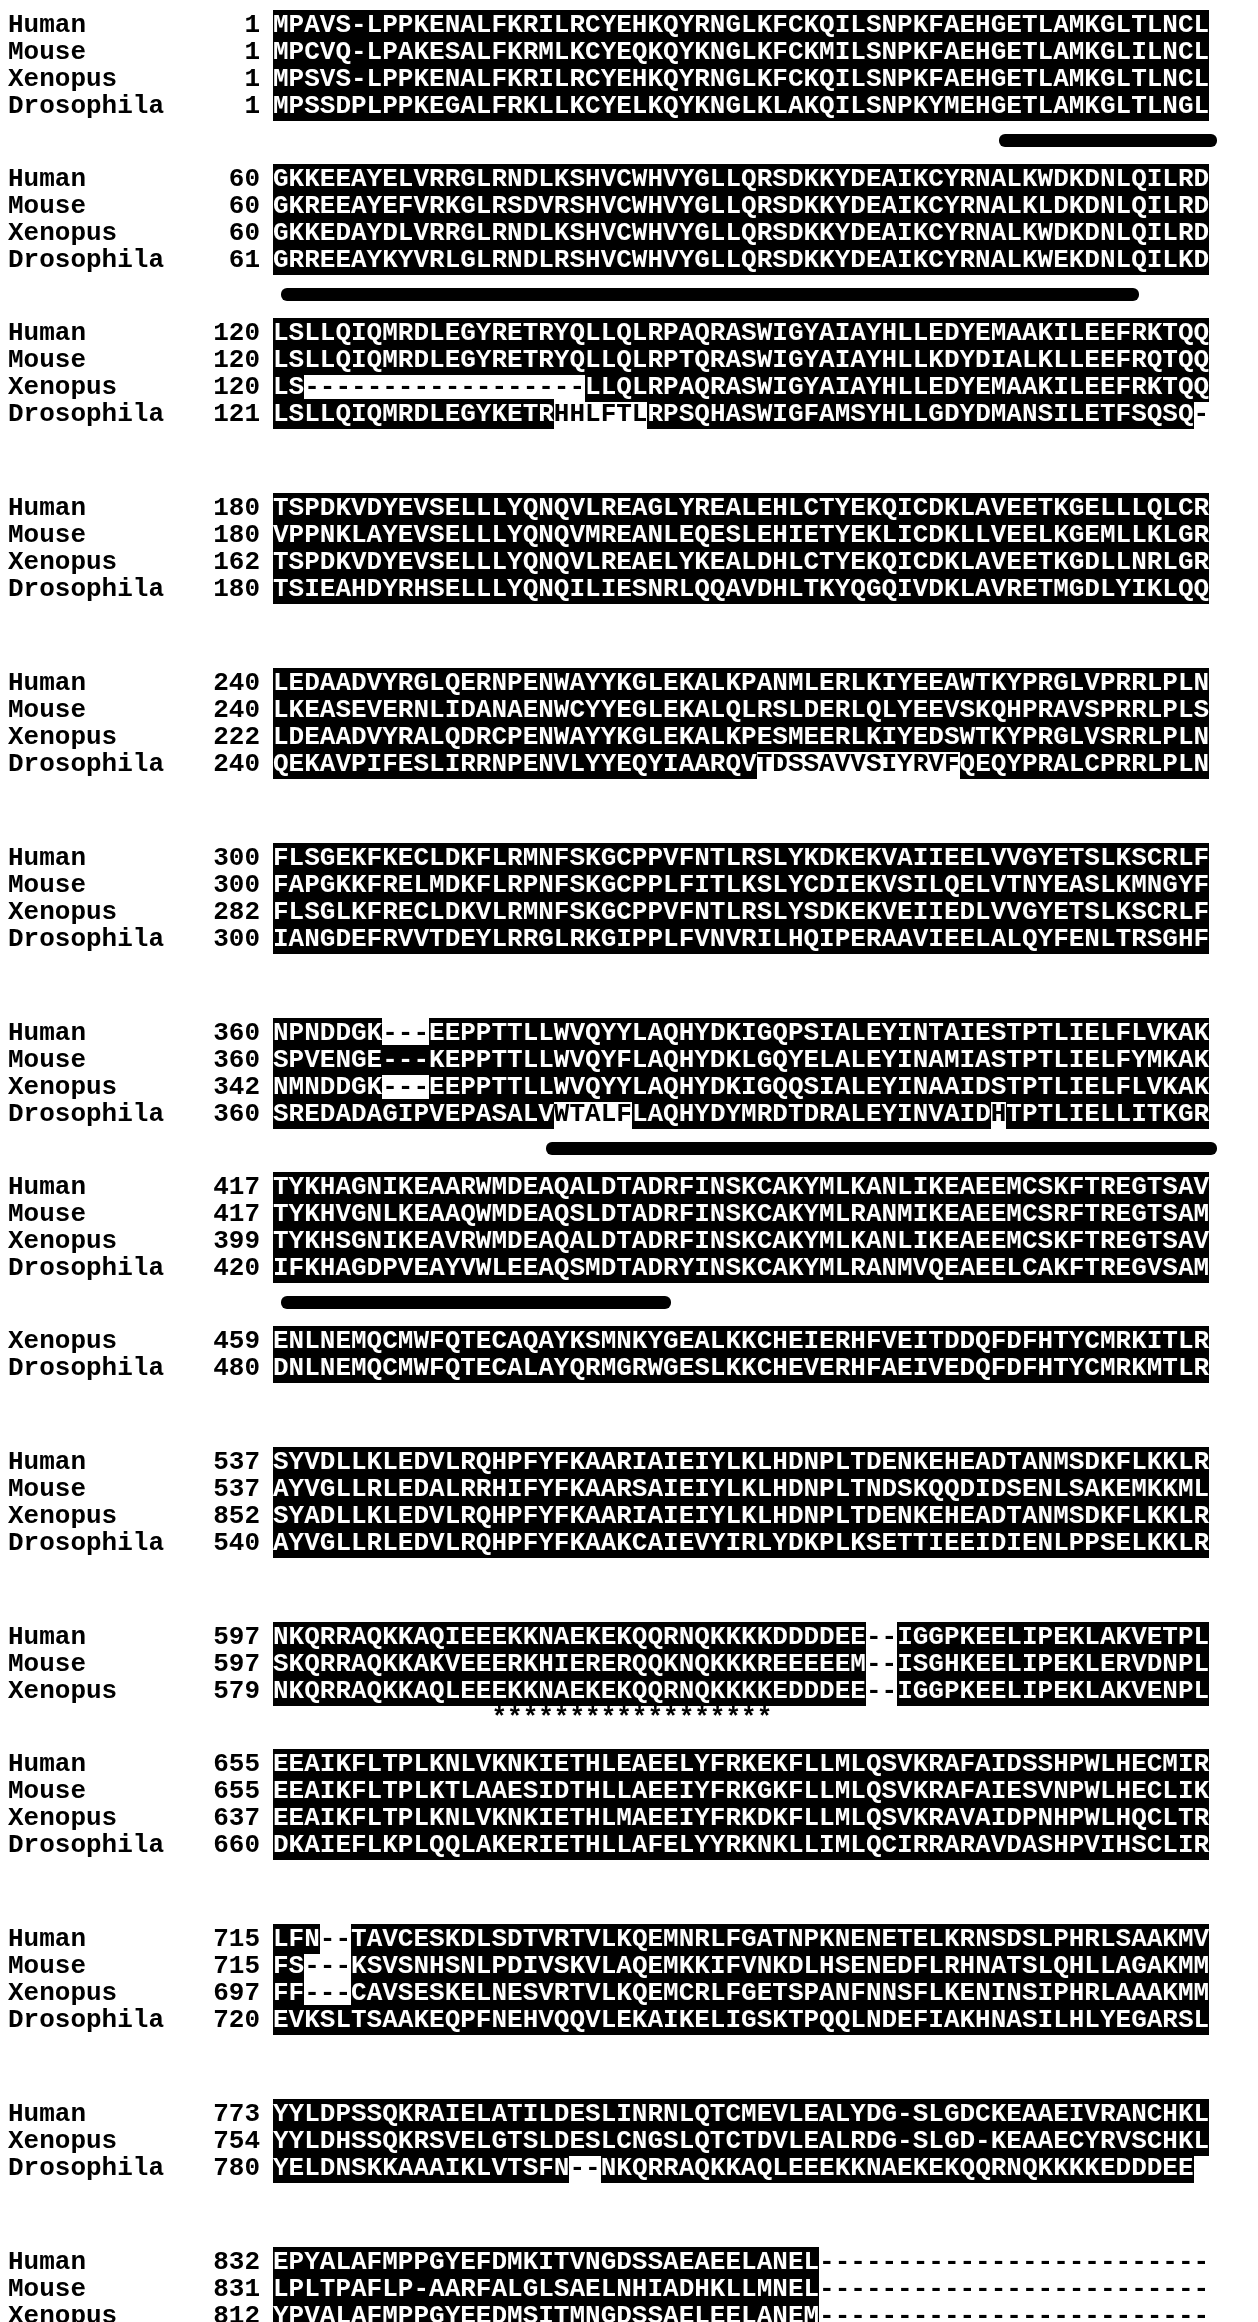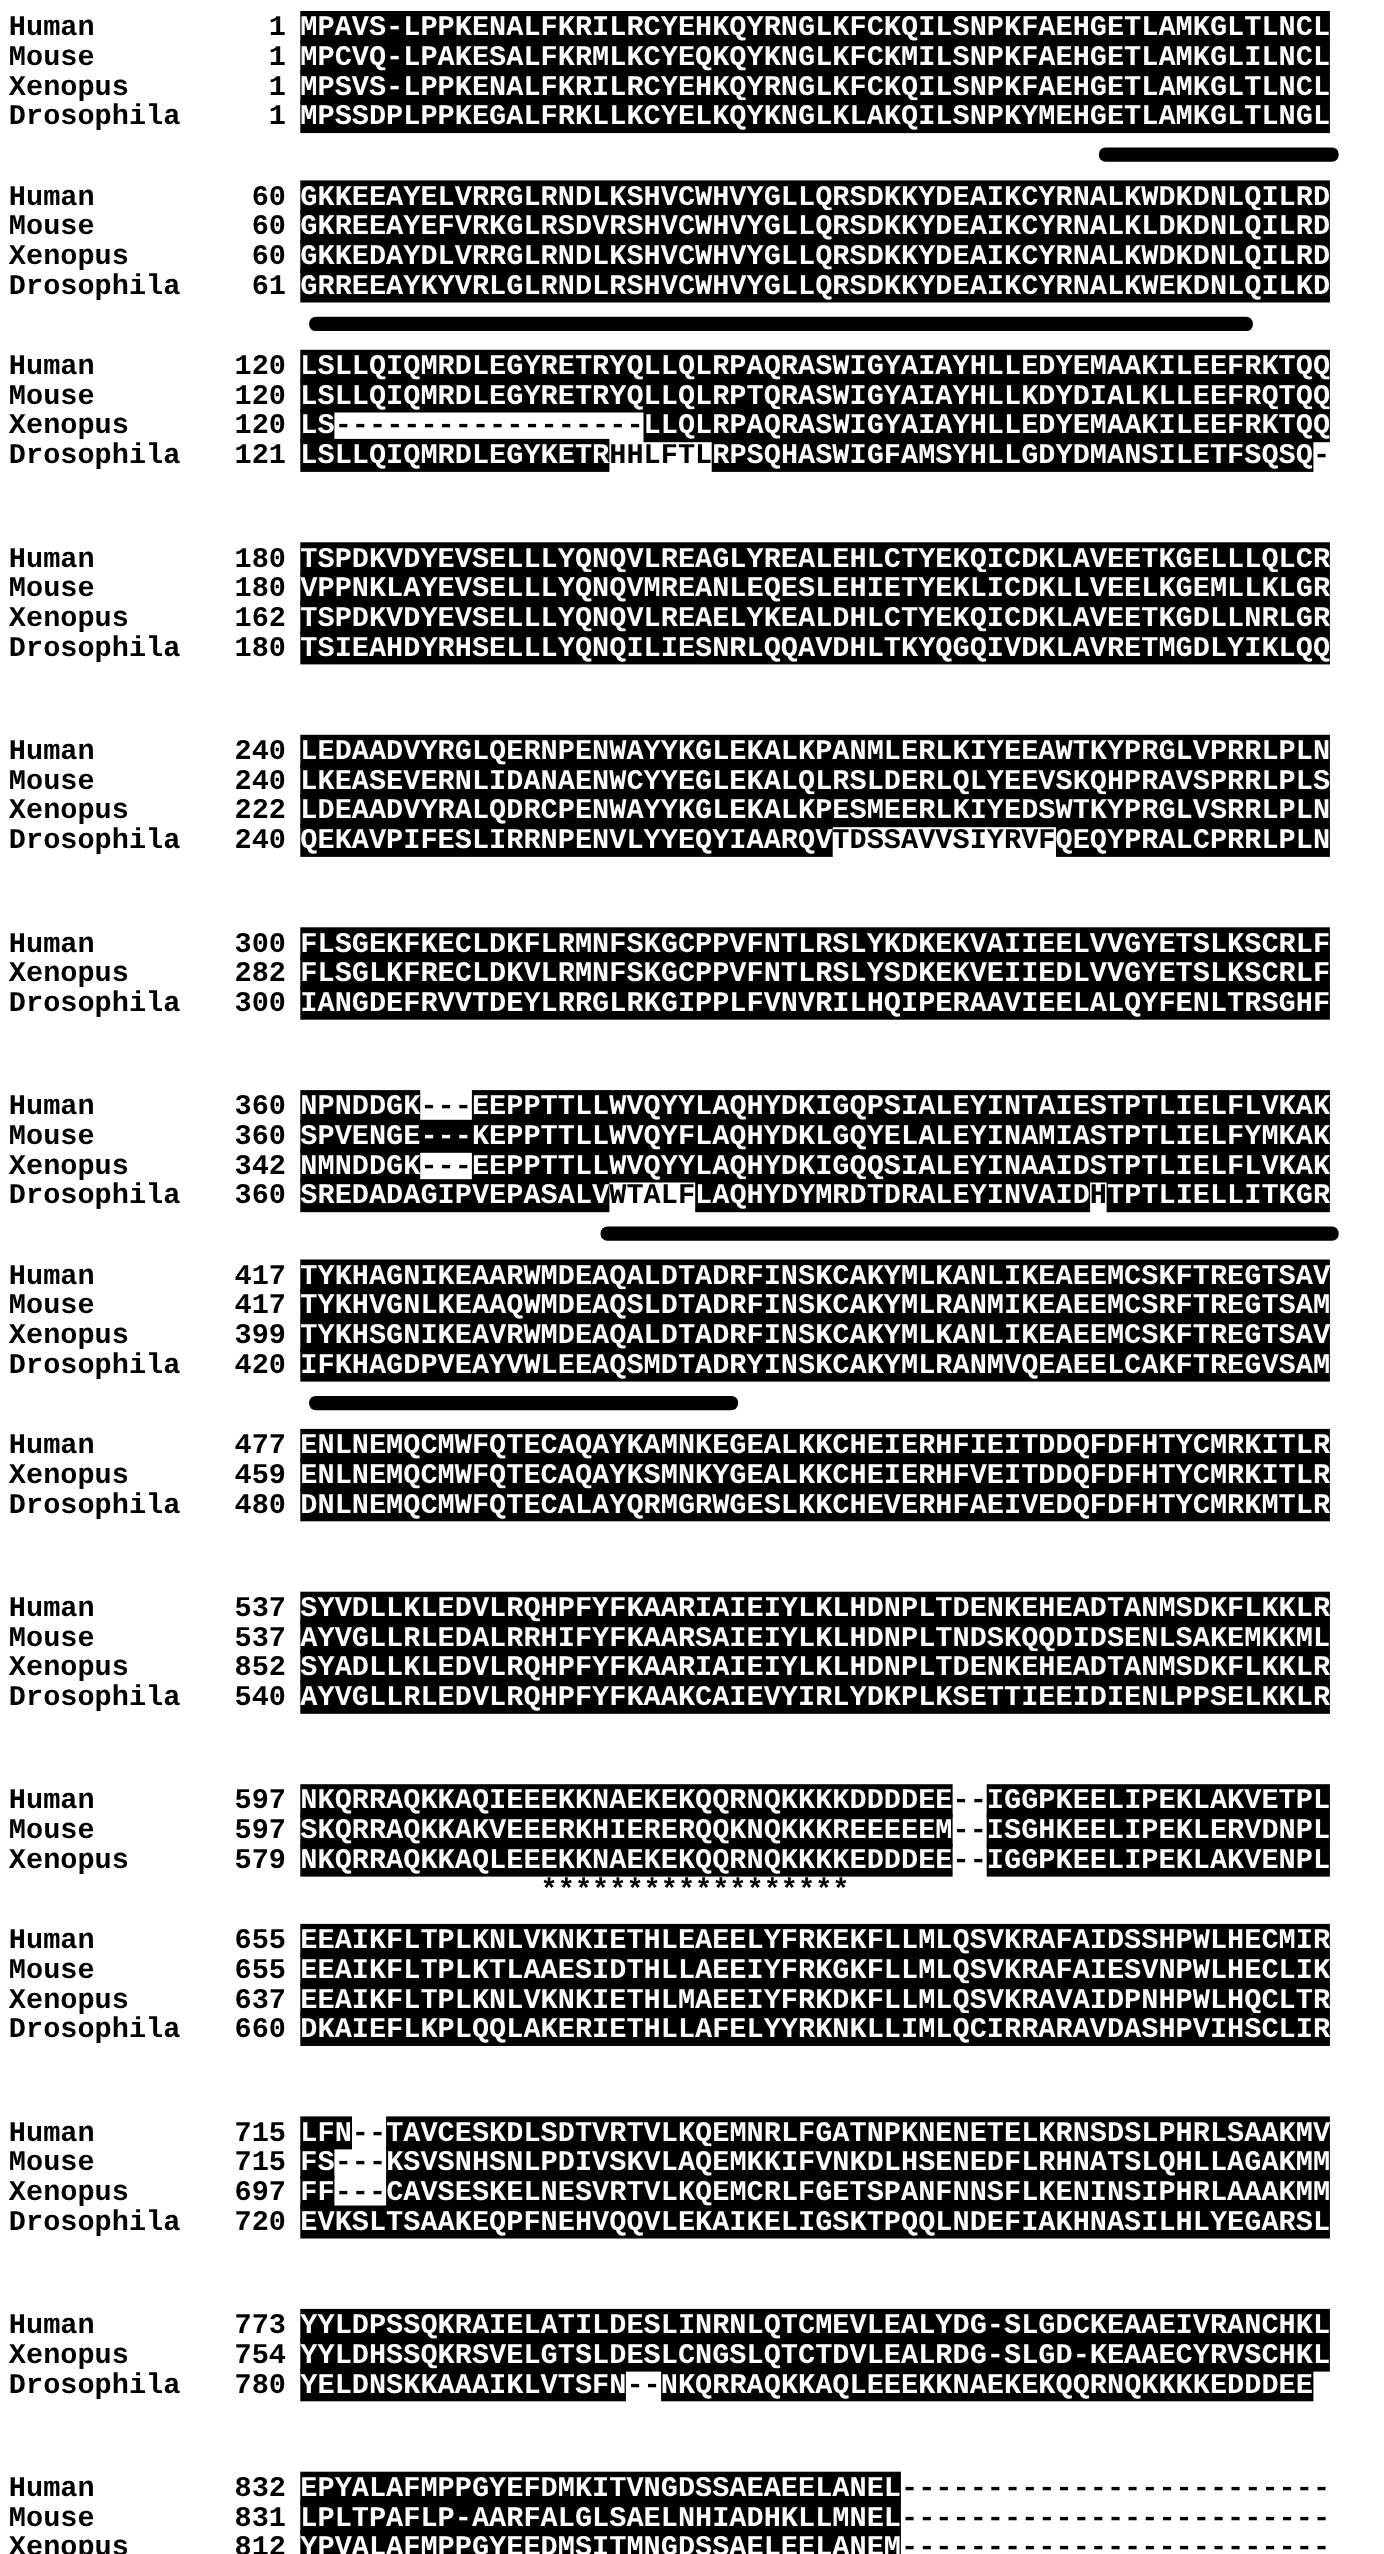--- a/index.html
+++ b/index.html
@@ -60,20 +60,21 @@
       <div class="row"><span class="species">Drosophila</span><span class="num">180</span><span class="seq"><span class="hl">TSIEAHDYRHSELLLYQNQILIESNRLQQAVDHLTKYQGQIVDKLAVRETMGDLYIKLQQ</span></span></div>
     </div>
     <div class="block">
       <div class="row"><span class="species">Human</span><span class="num">240</span><span class="seq"><span class="hl">LEDAADVYRGLQERNPENWAYYKGLEKALKPANMLERLKIYEEAWTKYPRGLVPRRLPLN</span></span></div>
       <div class="row"><span class="species">Mouse</span><span class="num">240</span><span class="seq"><span class="hl">LKEASEVERNLIDANAENWCYYEGLEKALQLRSLDERLQLYEEVSKQHPRAVSPRRLPLS</span></span></div>
       <div class="row"><span class="species">Xenopus</span><span class="num">222</span><span class="seq"><span class="hl">LDEAADVYRALQDRCPENWAYYKGLEKALKPESMEERLKIYEDSWTKYPRGLVSRRLPLN</span></span></div>
       <div class="row"><span class="species">Drosophila</span><span class="num">240</span><span class="seq"><span class="hl">QEKAVPIFESLIRRNPENVLYYEQYIAARQV</span><span class="pl">TDSSAVVSIYRVF</span><span class="hl">QEQYPRALCPRRLPLN</span></span></div>
     </div>
     <div class="block">
       <div class="row"><span class="species">Human</span><span class="num">300</span><span class="seq"><span class="hl">FLSGEKFKECLDKFLRMNFSKGCPPVFNTLRSLYKDKEKVAIIEELVVGYETSLKSCRLF</span></span></div>
+      <div class="row"><span class="species">Mouse</span><span class="num">300</span><span class="seq"><span class="hl">FAPGKKFRELMDKFLRPNFSKGCPPLFITLKSLYCDIEKVSILQELVTNYEASLKMNGYF</span></span></div>
       <div class="row"><span class="species">Xenopus</span><span class="num">282</span><span class="seq"><span class="hl">FLSGLKFRECLDKVLRMNFSKGCPPVFNTLRSLYSDKEKVEIIEDLVVGYETSLKSCRLF</span></span></div>
       <div class="row"><span class="species">Drosophila</span><span class="num">300</span><span class="seq"><span class="hl">IANGDEFRVVTDEYLRRGLRKGIPPLFVNVRILHQIPERAAVIEELALQYFENLTRSGHF</span></span></div>
     </div>
     <div class="block tight">
       <div class="row"><span class="species">Human</span><span class="num">360</span><span class="seq"><span class="hl">NPNDDGK</span><span class="pl">---</span><span class="hl">EEPPTTLLWVQYYLAQHYDKIGQPSIALEYINTAIESTPTLIELFLVKAK</span></span></div>
       <div class="row"><span class="species">Mouse</span><span class="num">360</span><span class="seq"><span class="hl">SPVENGE---KEPPTTLLWVQYFLAQHYDKLGQYELALEYINAMIASTPTLIELFYMKAK</span></span></div>
       <div class="row"><span class="species">Xenopus</span><span class="num">342</span><span class="seq"><span class="hl">NMNDDGK</span><span class="pl">---</span><span class="hl">EEPPTTLLWVQYYLAQHYDKIGQQSIALEYINAAIDSTPTLIELFLVKAK</span></span></div>
       <div class="row"><span class="species">Drosophila</span><span class="num">360</span><span class="seq"><span class="hl">SREDADAGIPVEPASALV</span><span class="pl">WTALF</span><span class="hl">LAQHYDYMRDTDRALEYINVAID</span><span class="pl">H</span><span class="hl">TPTLIELLITKGR</span></span></div>
       <div class="barwrap">
         <div class="bar" style="left: 17ch; width: 43ch; background: rgb(0, 0, 0);"></div>
@@ -82,21 +83,20 @@
     <div class="block tight">
       <div class="row"><span class="species">Human</span><span class="num">417</span><span class="seq"><span class="hl">TYKHAGNIKEAARWMDEAQALDTADRFINSKCAKYMLKANLIKEAEEMCSKFTREGTSAV</span></span></div>
       <div class="row"><span class="species">Mouse</span><span class="num">417</span><span class="seq"><span class="hl">TYKHVGNLKEAAQWMDEAQSLDTADRFINSKCAKYMLRANMIKEAEEMCSRFTREGTSAM</span></span></div>
       <div class="row"><span class="species">Xenopus</span><span class="num">399</span><span class="seq"><span class="hl">TYKHSGNIKEAVRWMDEAQALDTADRFINSKCAKYMLKANLIKEAEEMCSKFTREGTSAV</span></span></div>
       <div class="row"><span class="species">Drosophila</span><span class="num">420</span><span class="seq"><span class="hl">IFKHAGDPVEAYVWLEEAQSMDTADRYINSKCAKYMLRANMVQEAEELCAKFTREGVSAM</span></span></div>
       <div class="barwrap">
         <div class="bar" style="left: 0ch; width: 25ch; background: rgb(0, 0, 0);"></div>
       </div>
     </div>
     <div class="block">
-      <div class="row"><span class="species">Human</span><span class="num">477</span><span class="seq"><span class="hl">ENLNEMQCMWFQTECAQAYKAMNKEGEALKKCHEIERHFIEITDDQFDFHTYCMRKITLR</span></span></div>
       <div class="row"><span class="species">Xenopus</span><span class="num">459</span><span class="seq"><span class="hl">ENLNEMQCMWFQTECAQAYKSMNKYGEALKKCHEIERHFVEITDDQFDFHTYCMRKITLR</span></span></div>
       <div class="row"><span class="species">Drosophila</span><span class="num">480</span><span class="seq"><span class="hl">DNLNEMQCMWFQTECALAYQRMGRWGESLKKCHEVERHFAEIVEDQFDFHTYCMRKMTLR</span></span></div>
     </div>
     <div class="block">
       <div class="row"><span class="species">Human</span><span class="num">537</span><span class="seq"><span class="hl">SYVDLLKLEDVLRQHPFYFKAARIAIEIYLKLHDNPLTDENKEHEADTANMSDKFLKKLR</span></span></div>
       <div class="row"><span class="species">Mouse</span><span class="num">537</span><span class="seq"><span class="hl">AYVGLLRLEDALRRHIFYFKAARSAIEIYLKLHDNPLTNDSKQQDIDSENLSAKEMKKML</span></span></div>
       <div class="row"><span class="species">Xenopus</span><span class="num">852</span><span class="seq"><span class="hl">SYADLLKLEDVLRQHPFYFKAARIAIEIYLKLHDNPLTDENKEHEADTANMSDKFLKKLR</span></span></div>
       <div class="row"><span class="species">Drosophila</span><span class="num">540</span><span class="seq"><span class="hl">AYVGLLRLEDVLRQHPFYFKAAKCAIEVYIRLYDKPLKSETTIEEIDIENLPPSELKKLR</span></span></div>
     </div>
     <div class="block tight">

